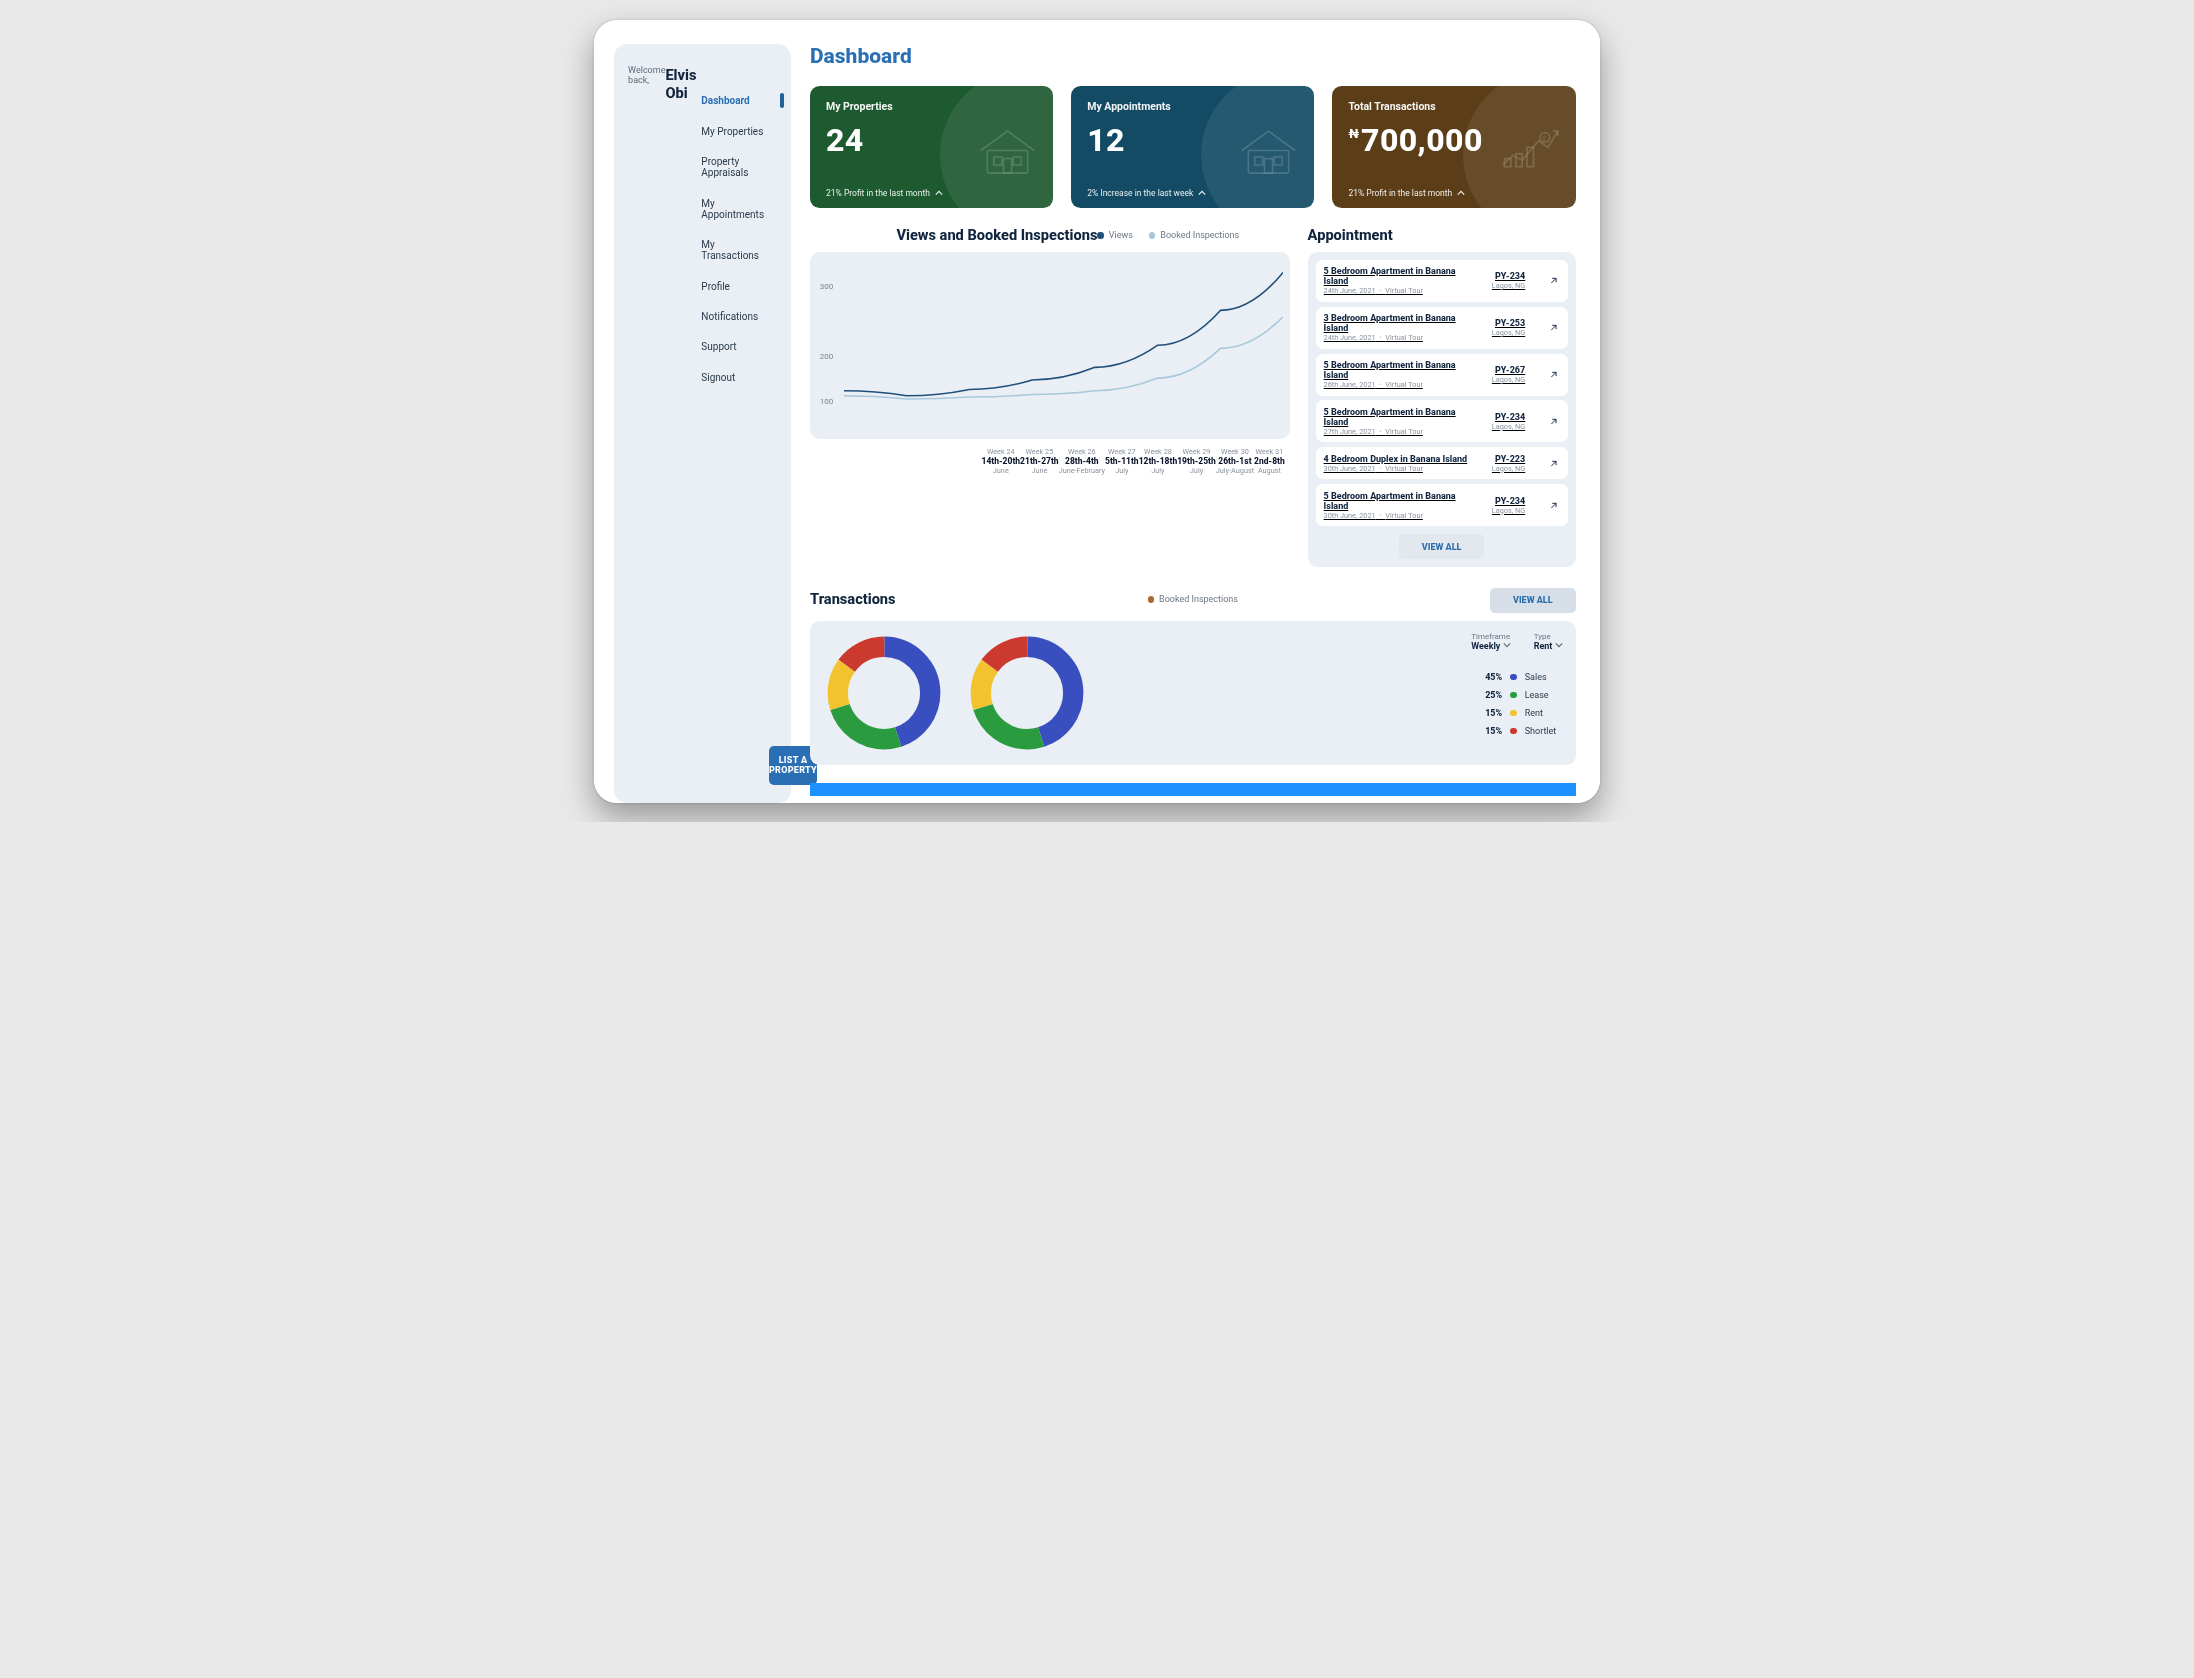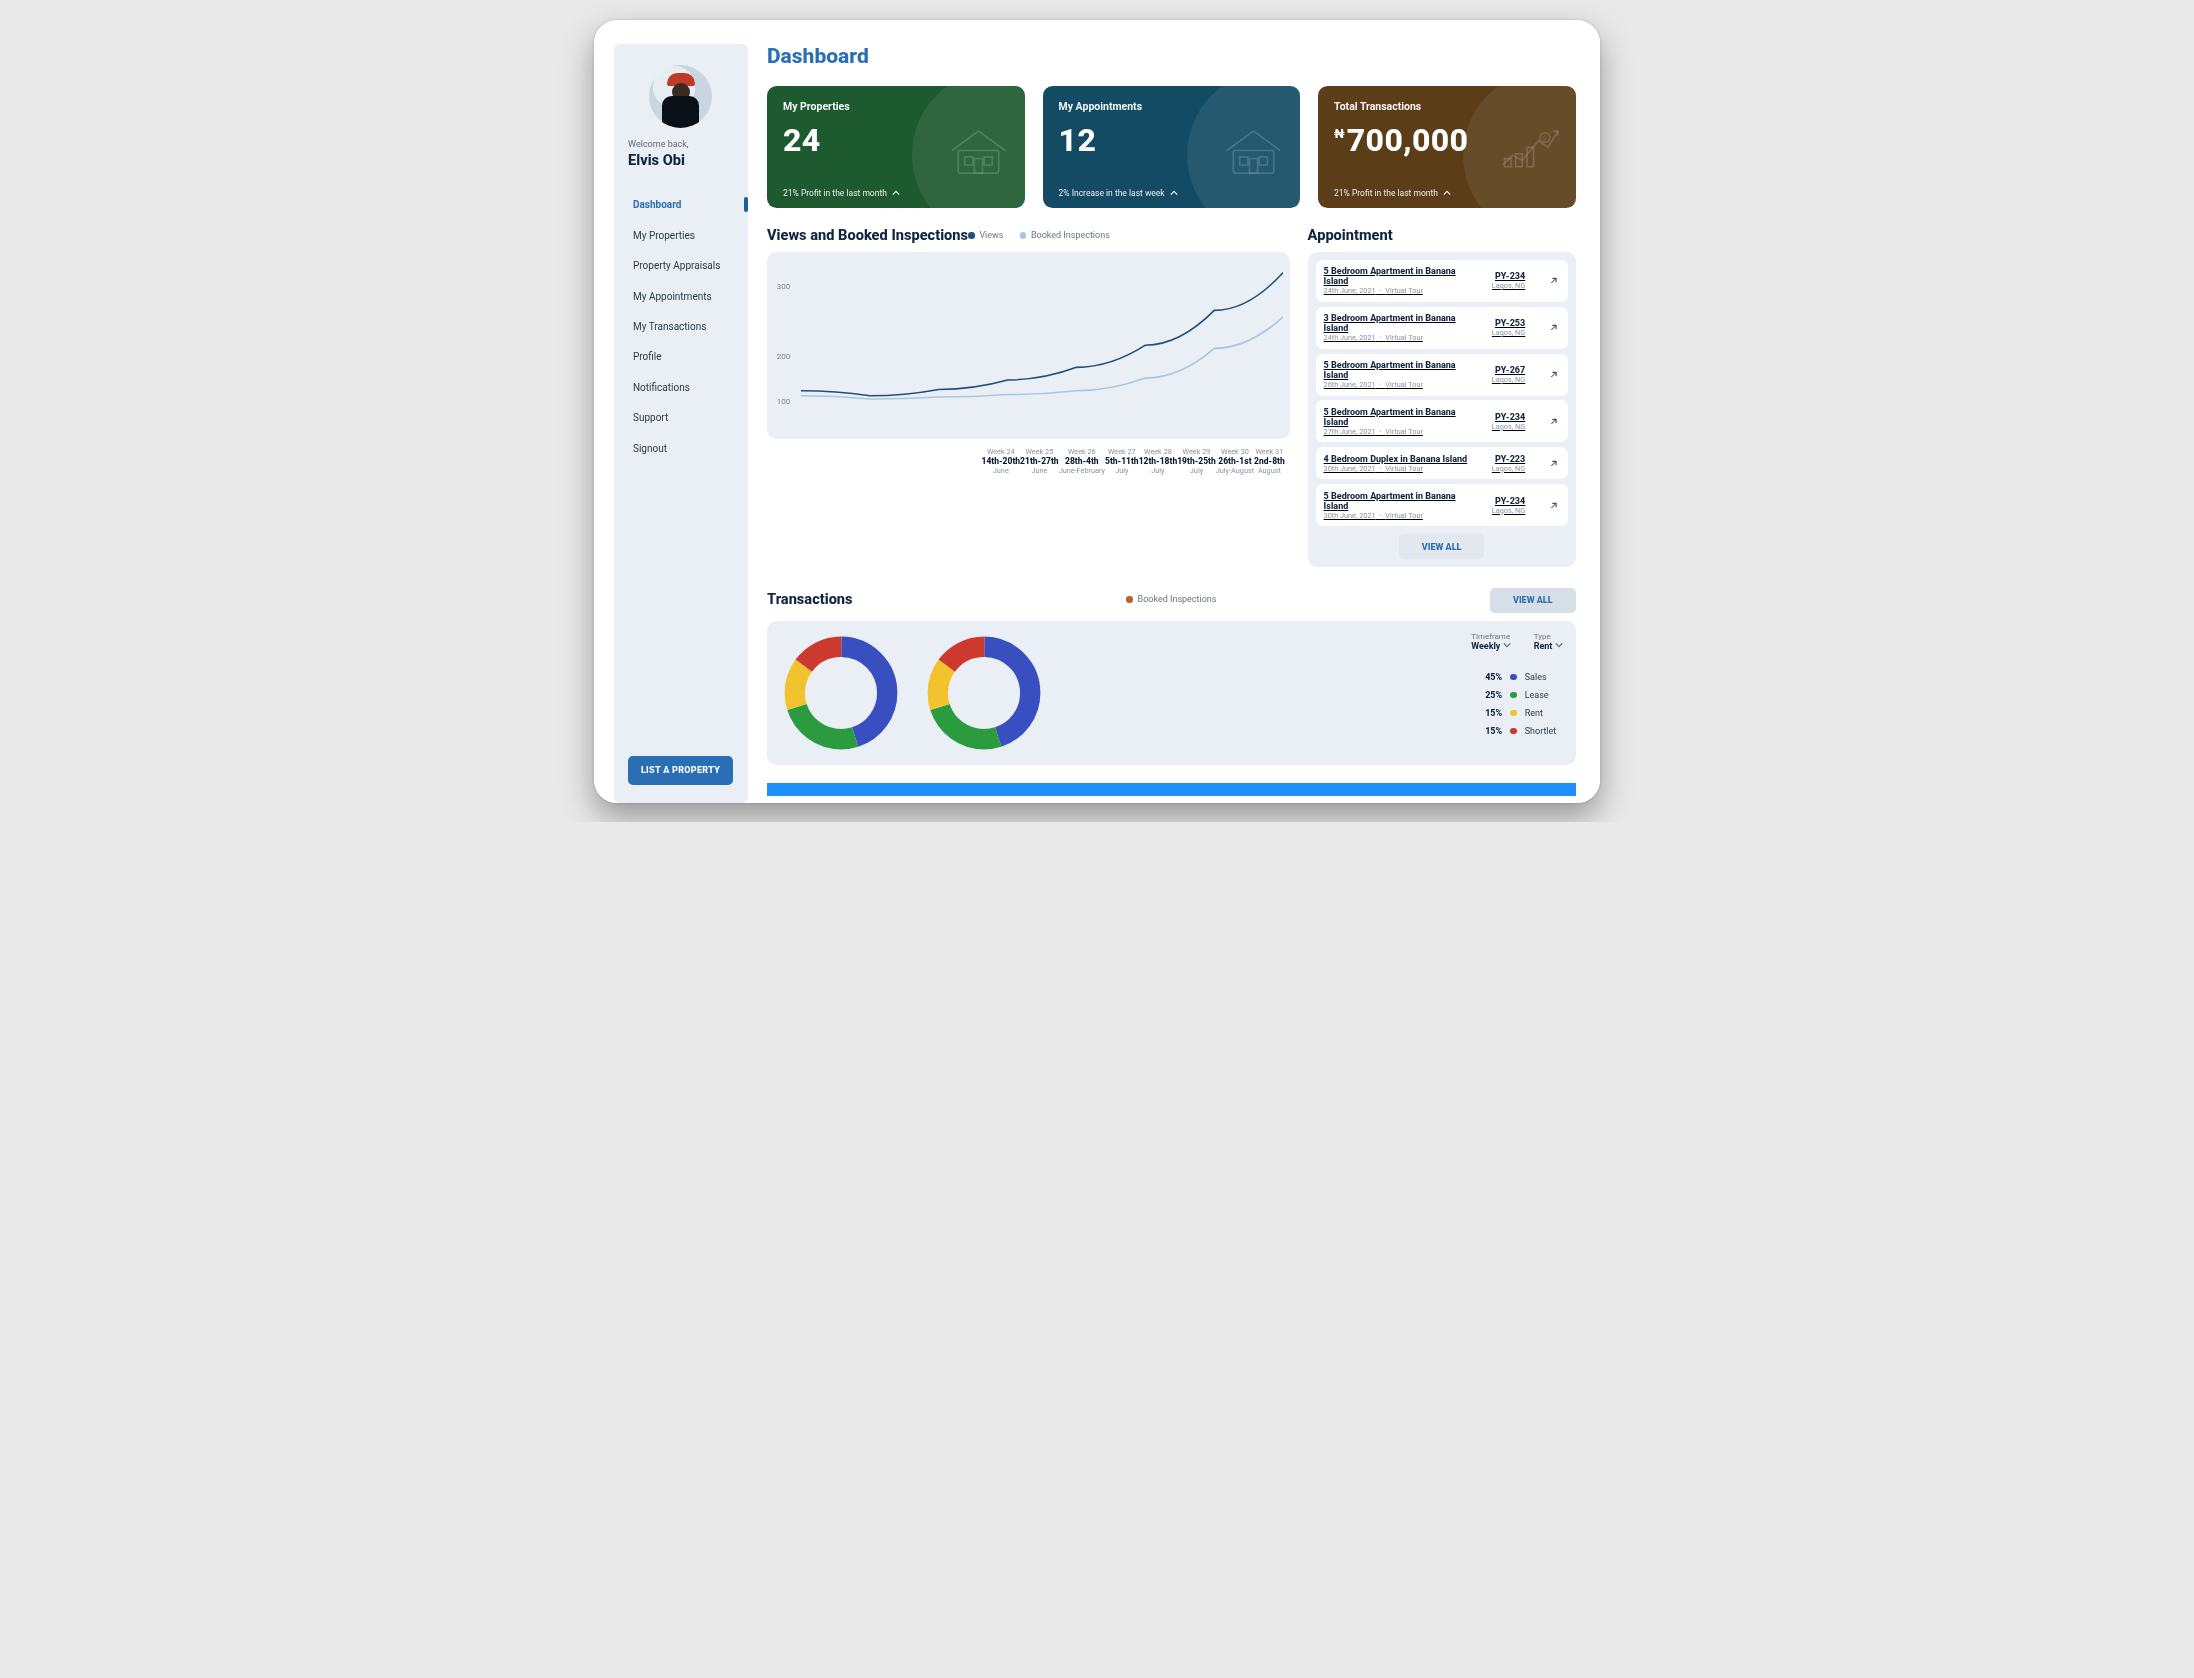--- a/index.html
+++ b/index.html
@@ -17,22 +17,22 @@
   .brand-logo { width:14.6px; height:16px; }
   .search-wrap { flex:1; display:flex; justify-content:center; }
   .search-box { display:flex; align-items:center; gap:6.5px; color:#9aa3ae; font-size:9.7px; }
   .search-box input { border:none; outline:none; font-size:9.7px; width:130px; color:#3a4656; }
   .bell { width:14.6px; height:14.6px; color:#0b152b; }
 
   .body-row { display:flex; gap:19.5px; padding: 14.6px 19.5px 0 19.5px; background:#fff; }
 
   
   .sidebar {
-    width:134px; background:#e9eff4; border-radius:6px; padding:21px 14.6px 18px 14.6px;
-    display:flex; flex-direction:column; align-items:stretch; min-height:616px;
+    width:177px; background:#e9eff4; border-radius:13px; padding:21px 14.6px 18px 14.6px;
+    display:flex; flex-direction:row; align-items:stretch; min-height:616px;
   }
   .avatar {
     width:63px; height:63px; border-radius:50%; margin:0 auto 11.4px auto;
     background: radial-gradient(circle at 40% 35%, #e6eef4 0 38%, #c9d6e0 38% 100%);
     position:relative; overflow:hidden;
   }
   .avatar .hat { position:absolute; top:8px; left:18px; width:27.6px; height:13px; border-radius:13px 13px 3.2px 3.2px; background:#c03a28; }
   .avatar .head { position:absolute; top:18px; left:23px; width:18px; height:18px; border-radius:50%; background:#3b2a22; }
   .avatar .torso { position:absolute; top:31px; left:13px; width:37px; height:37px; border-radius:9.7px; background:#0a1018; }
   .welcome { font-size:9px; color:#5d6b7a; }
@@ -68,21 +68,21 @@
   .card-icon { position:absolute; right:14.6px; top:37px; opacity:.32; }
   .c-green  { background:#1e5a2f; }
   .c-teal   { background:#124b63; }
   .c-brown  { background:#5b3d18; }
 
   .two-col { display:flex; gap:18px; align-items:flex-start; }
   .section-title { font-size:14.6px; font-weight:800; color:#11253f; }
 
   
   .chart-block { flex:1; display:flex; flex-direction:column; gap:8px; }
-  .chart-head { display:flex; align-items:center; justify-content:flex-start; }
+  .chart-head { display:flex; align-items:center; justify-content:center;margin-left:36px; }
   .legend { display:flex; gap:16px; font-size:9px; color:#6b7684; }
   .legend .dot { width:6.5px; height:6.5px; border-radius:50%; display:inline-block; margin-right:4.9px; vertical-align:middle; }
   .chart-surface { background:#e9eff4; border-radius:9.7px; height:187px; position:relative; padding:11.4px 6.5px 4.9px 34px; }
   .chart-surface svg { width:100%; height:100%; display:block; }
   .y-tick { position:absolute; left:9.7px; font-size:8px; color:#7a8592; }
   .x-axis { display:flex; justify-content:flex-end; padding:0 4.9px; }
   .x-tick { text-align:center; color:#3a4656; }
   .x-tick .w { font-size:7.3px; color:#8a93a0; }
   .x-tick .d { font-size:8.5px; font-weight:800; color:#0b152b; }
   .x-tick .m { font-size:7.3px; color:#8a93a0; }

